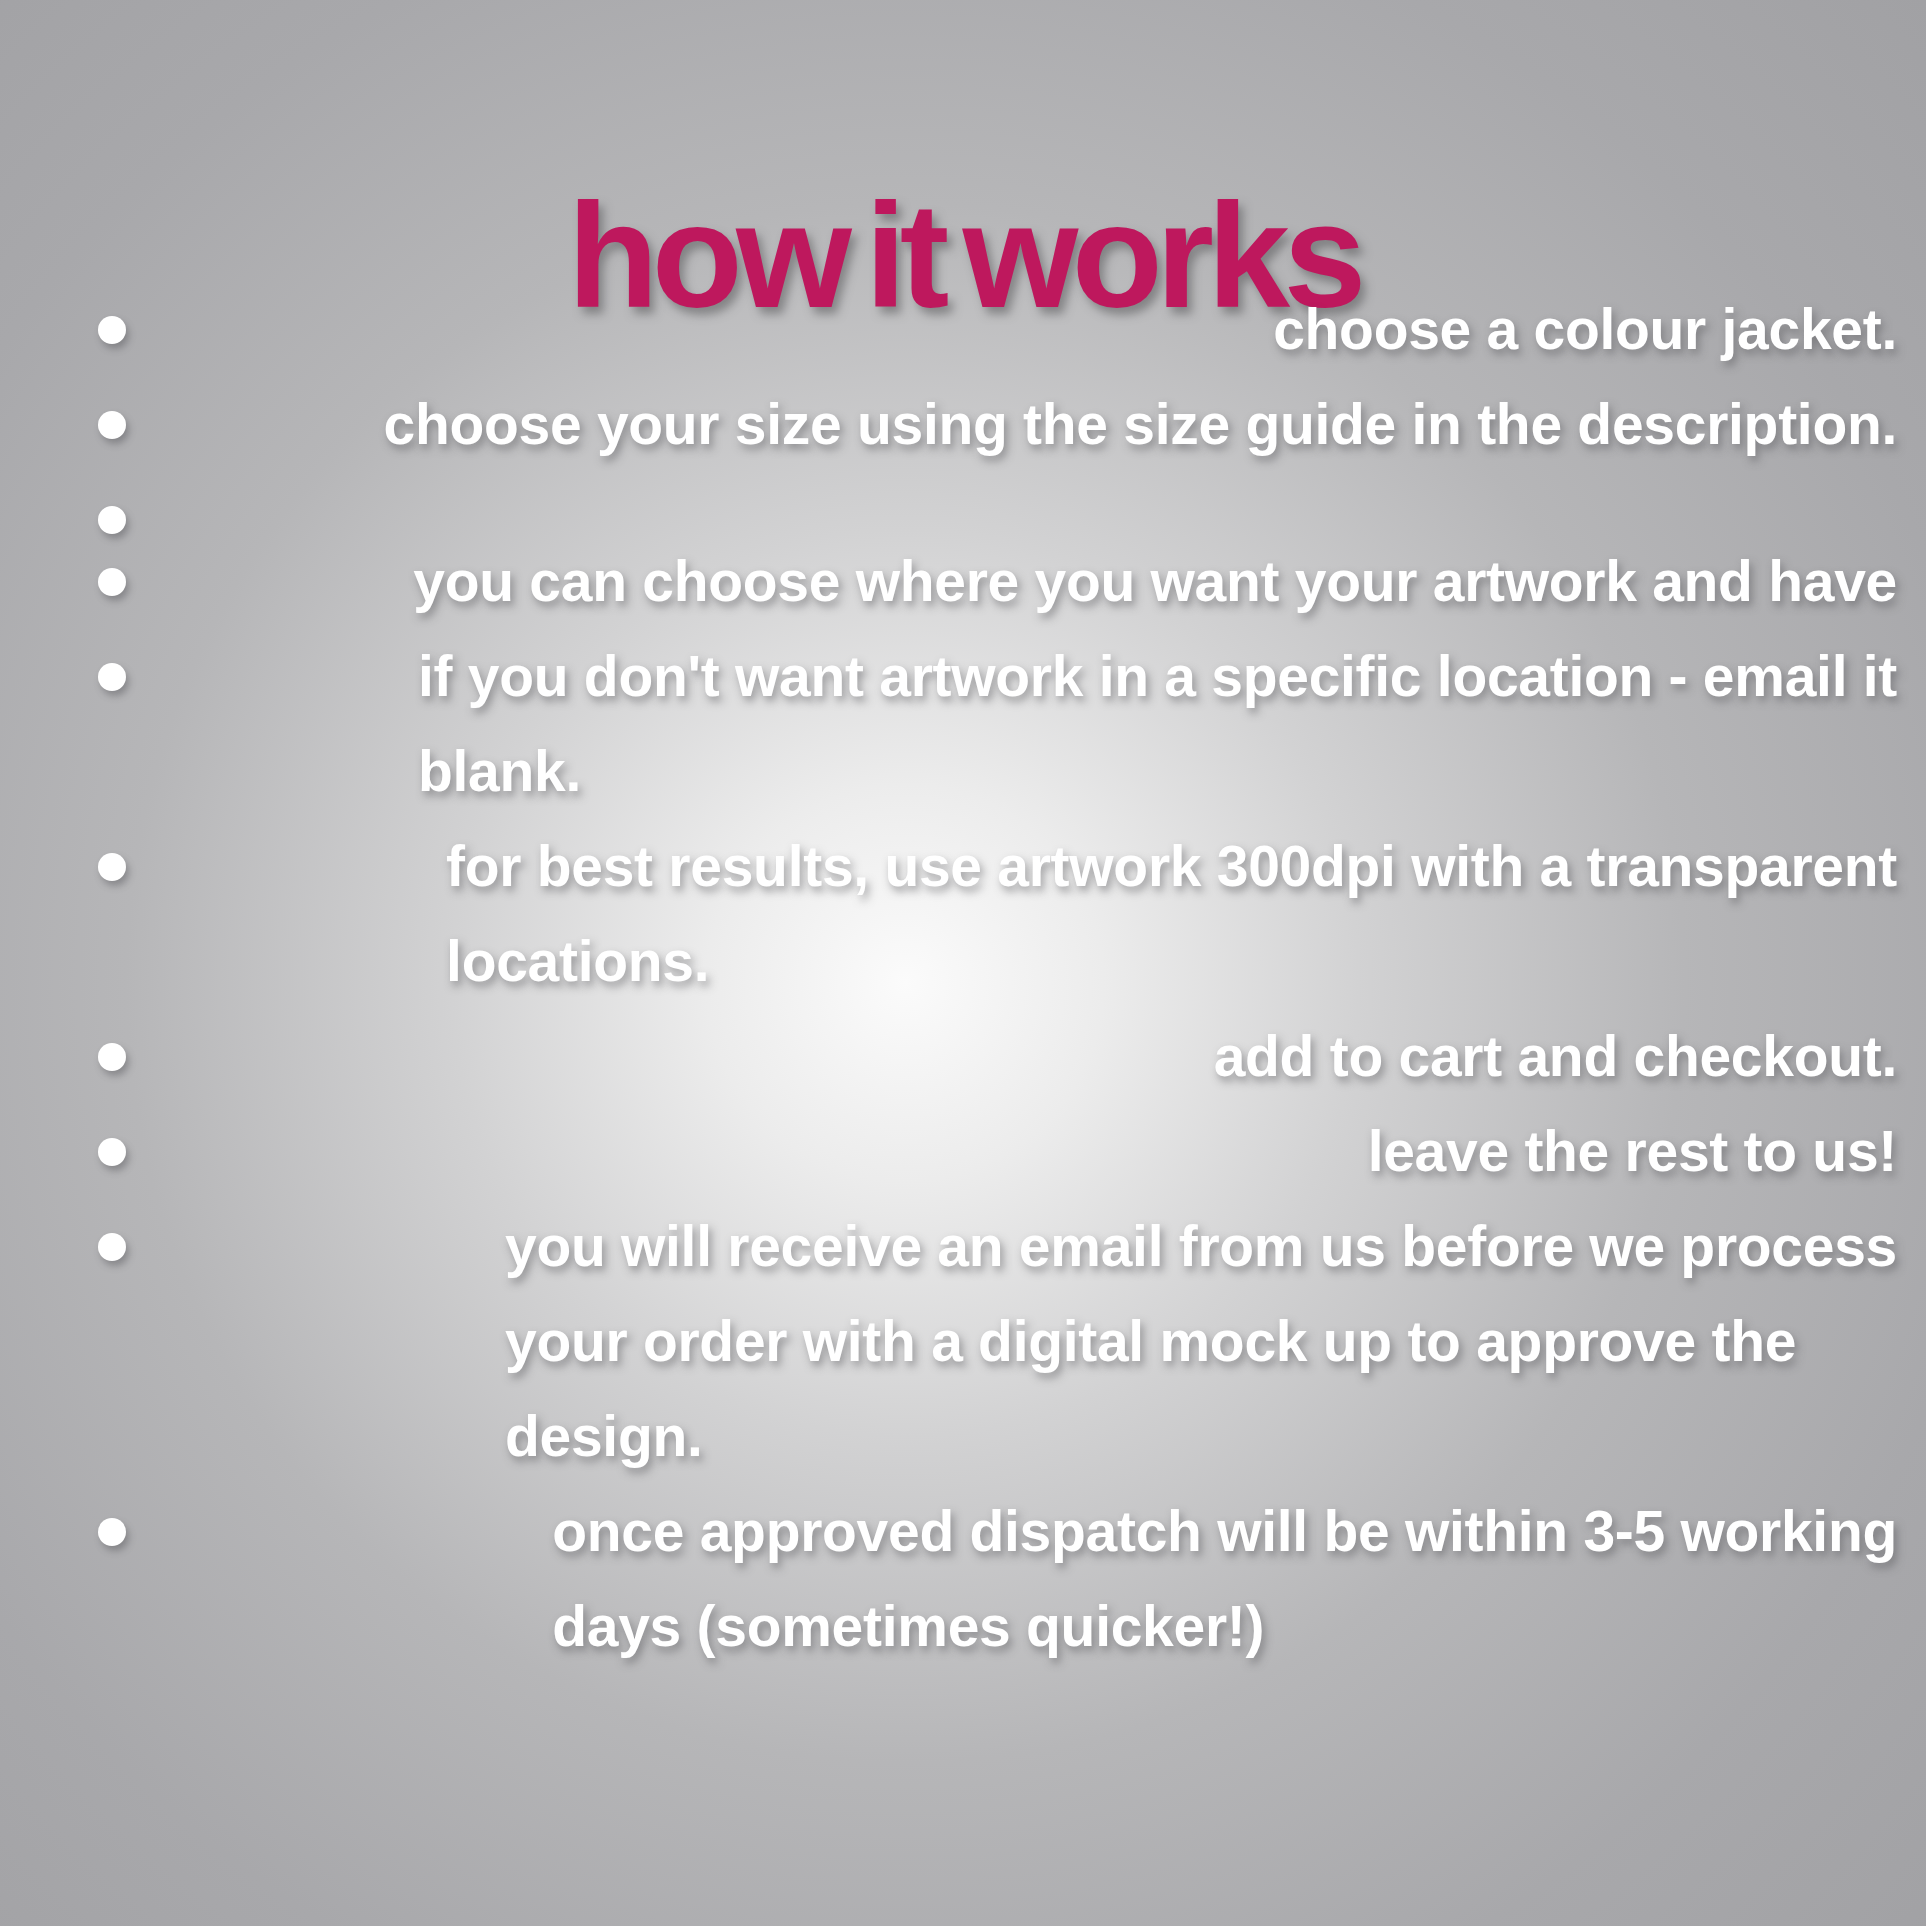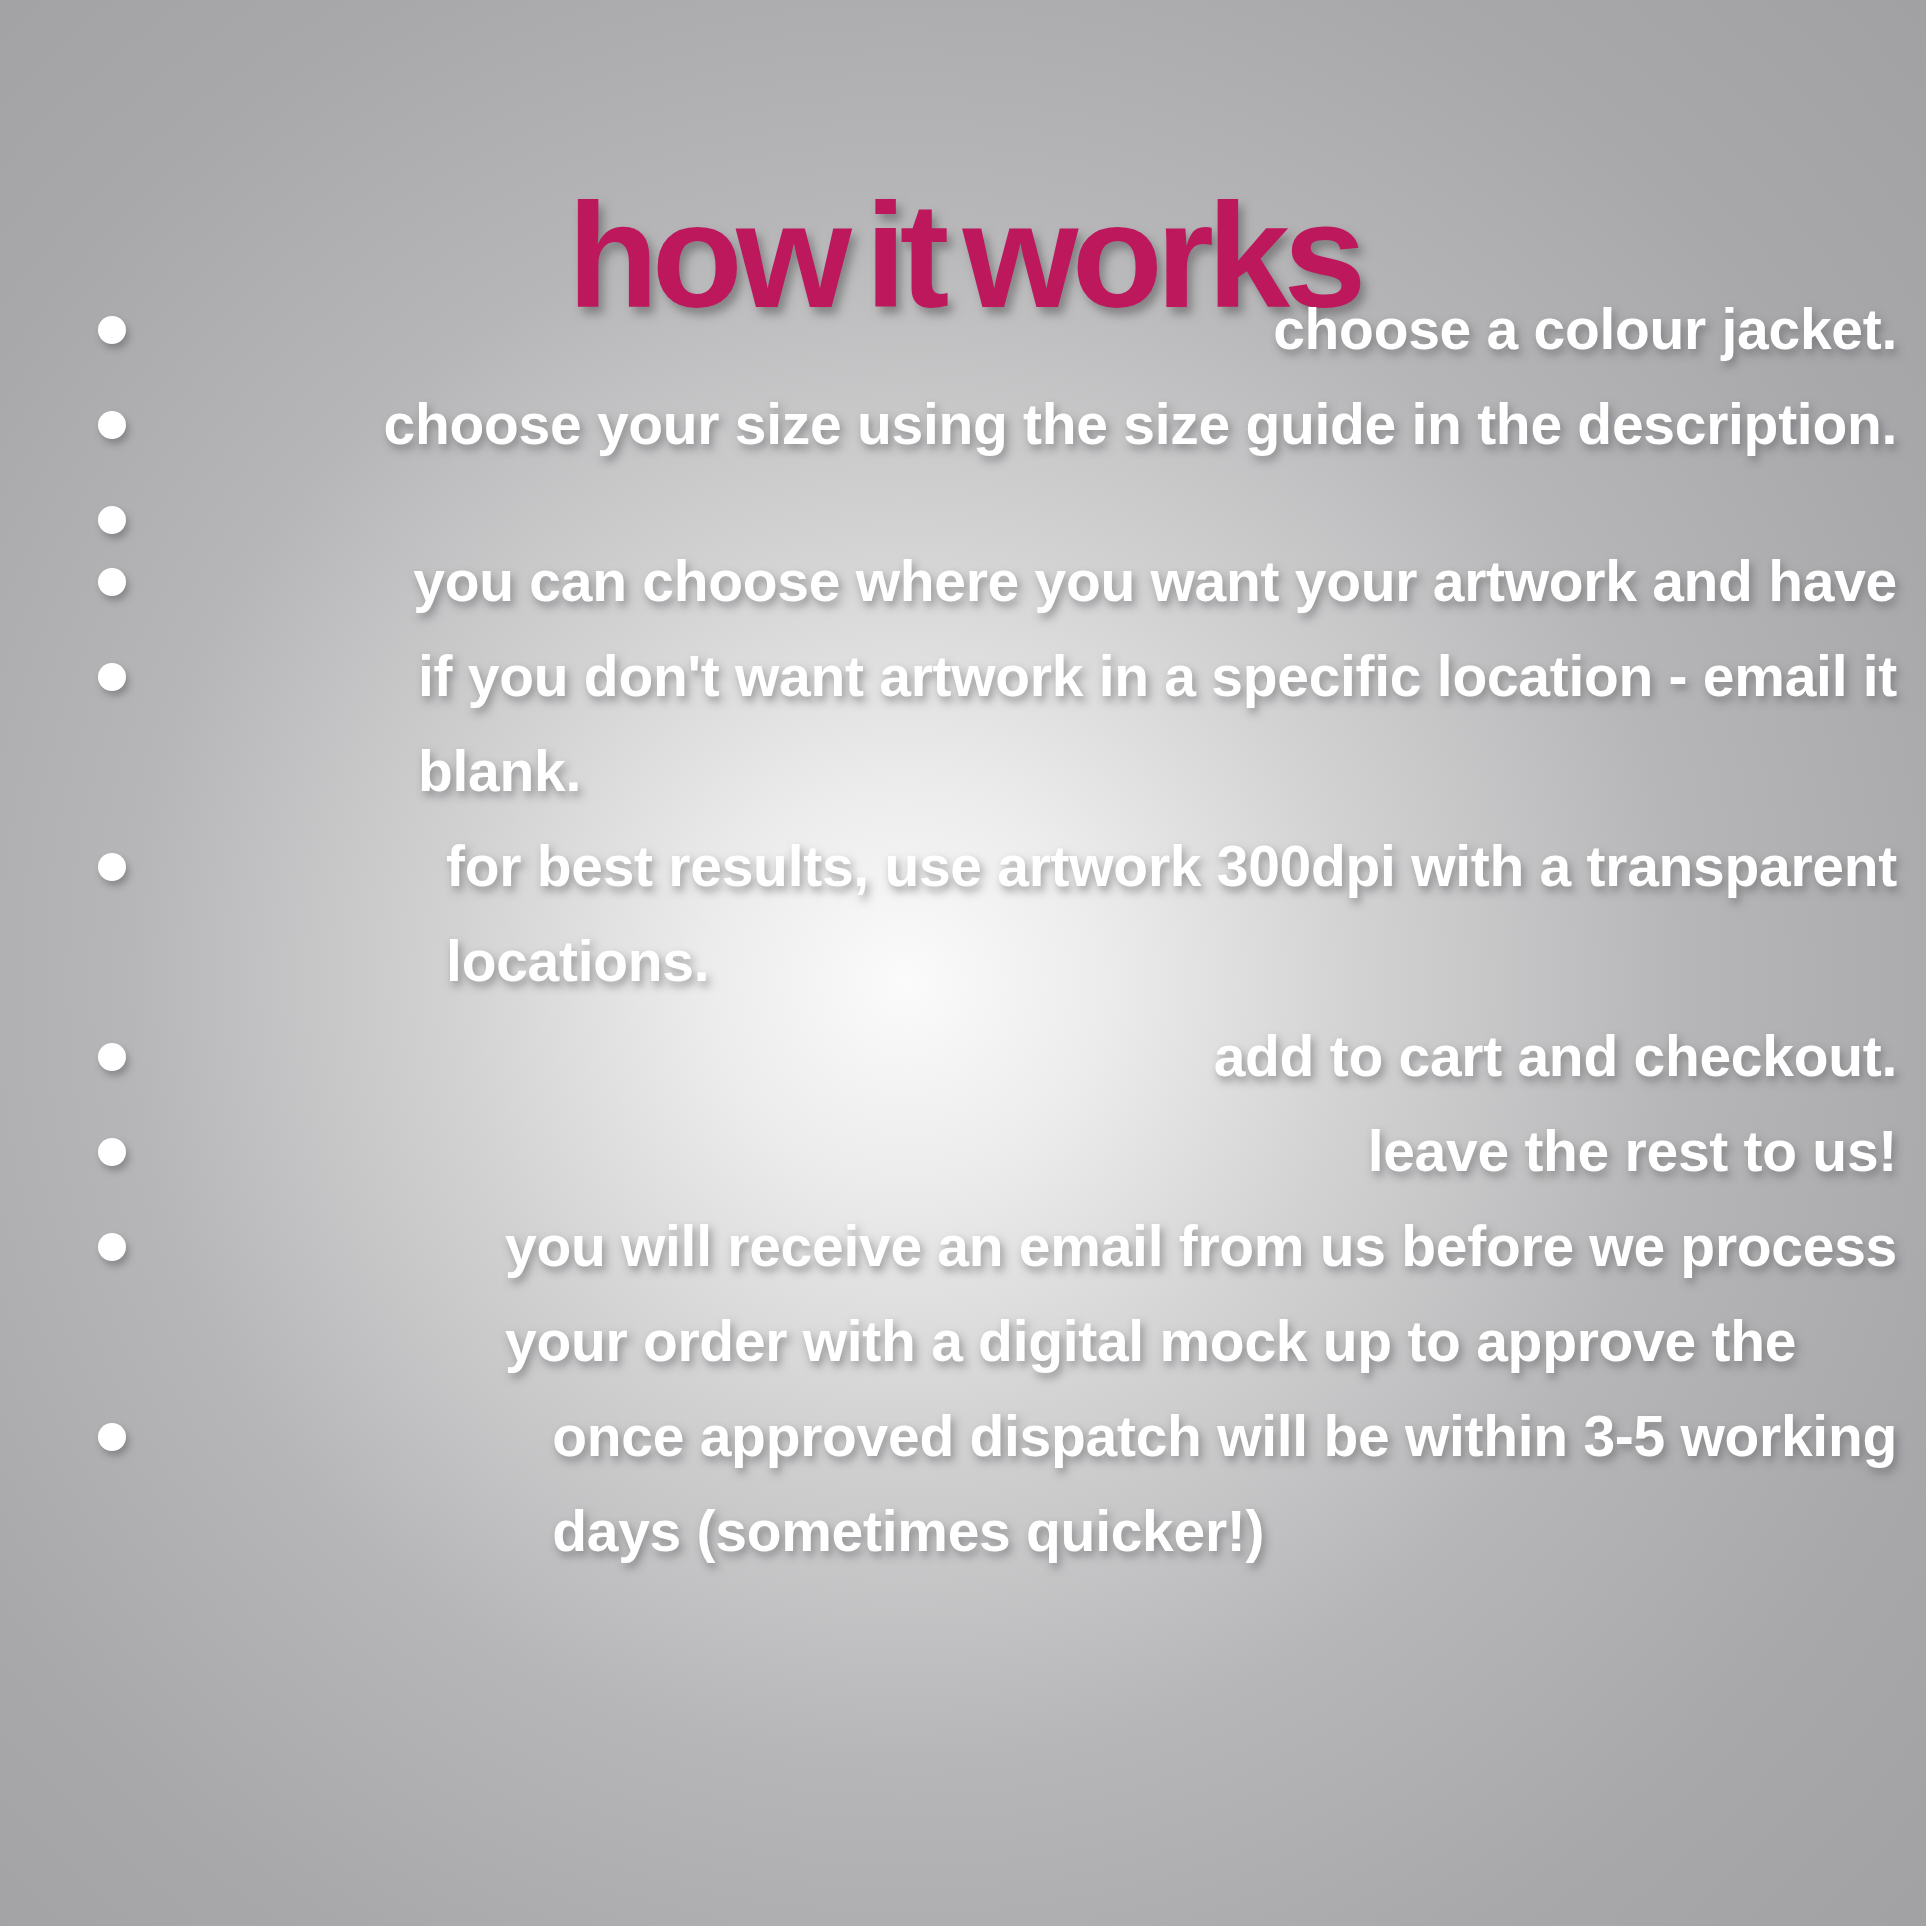--- a/index.html
+++ b/index.html
@@ -124,20 +124,21 @@
     <span class="dot"></span>
     <div class="lines">
       <div class="line">leave the rest to us!</div>
     </div>
   </li>
   <li class="item">
     <span class="dot"></span>
     <div class="lines">
       <div class="line">you will receive an email from us before we process</div>
       <div class="line">your order with a digital mock up to approve the</div>
+      <div class="line">design.</div>
     </div>
   </li>
   <li class="item">
     <span class="dot"></span>
     <div class="lines">
       <div class="line">once approved dispatch will be within 3-5 working</div>
       <div class="line">days (sometimes quicker!)</div>
     </div>
   </li>
 </ul>

